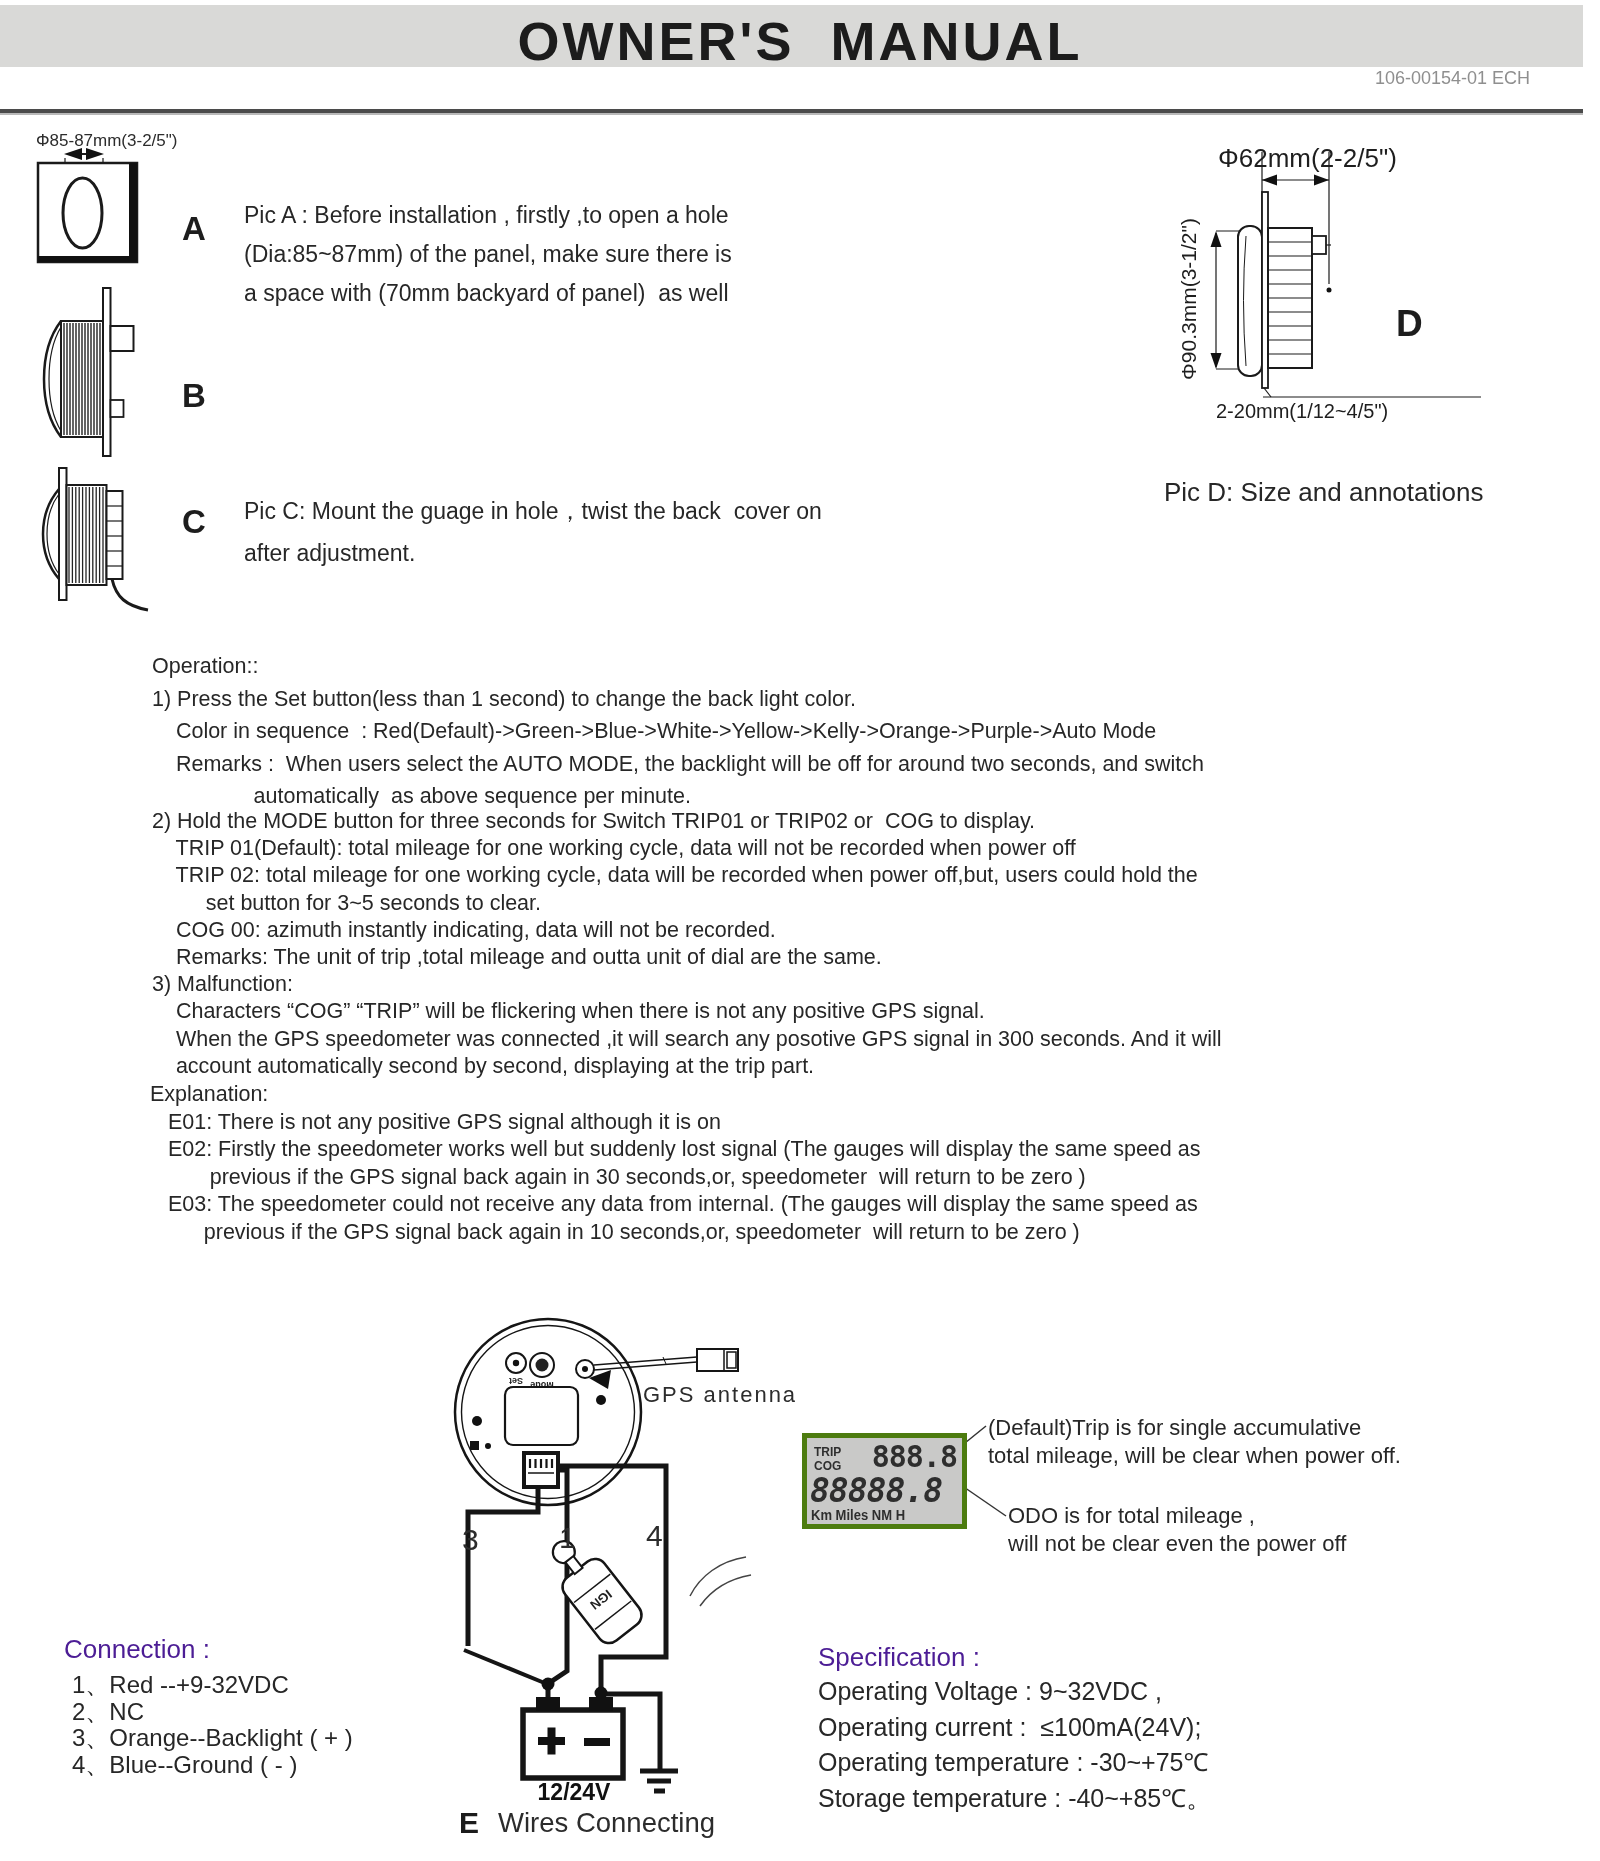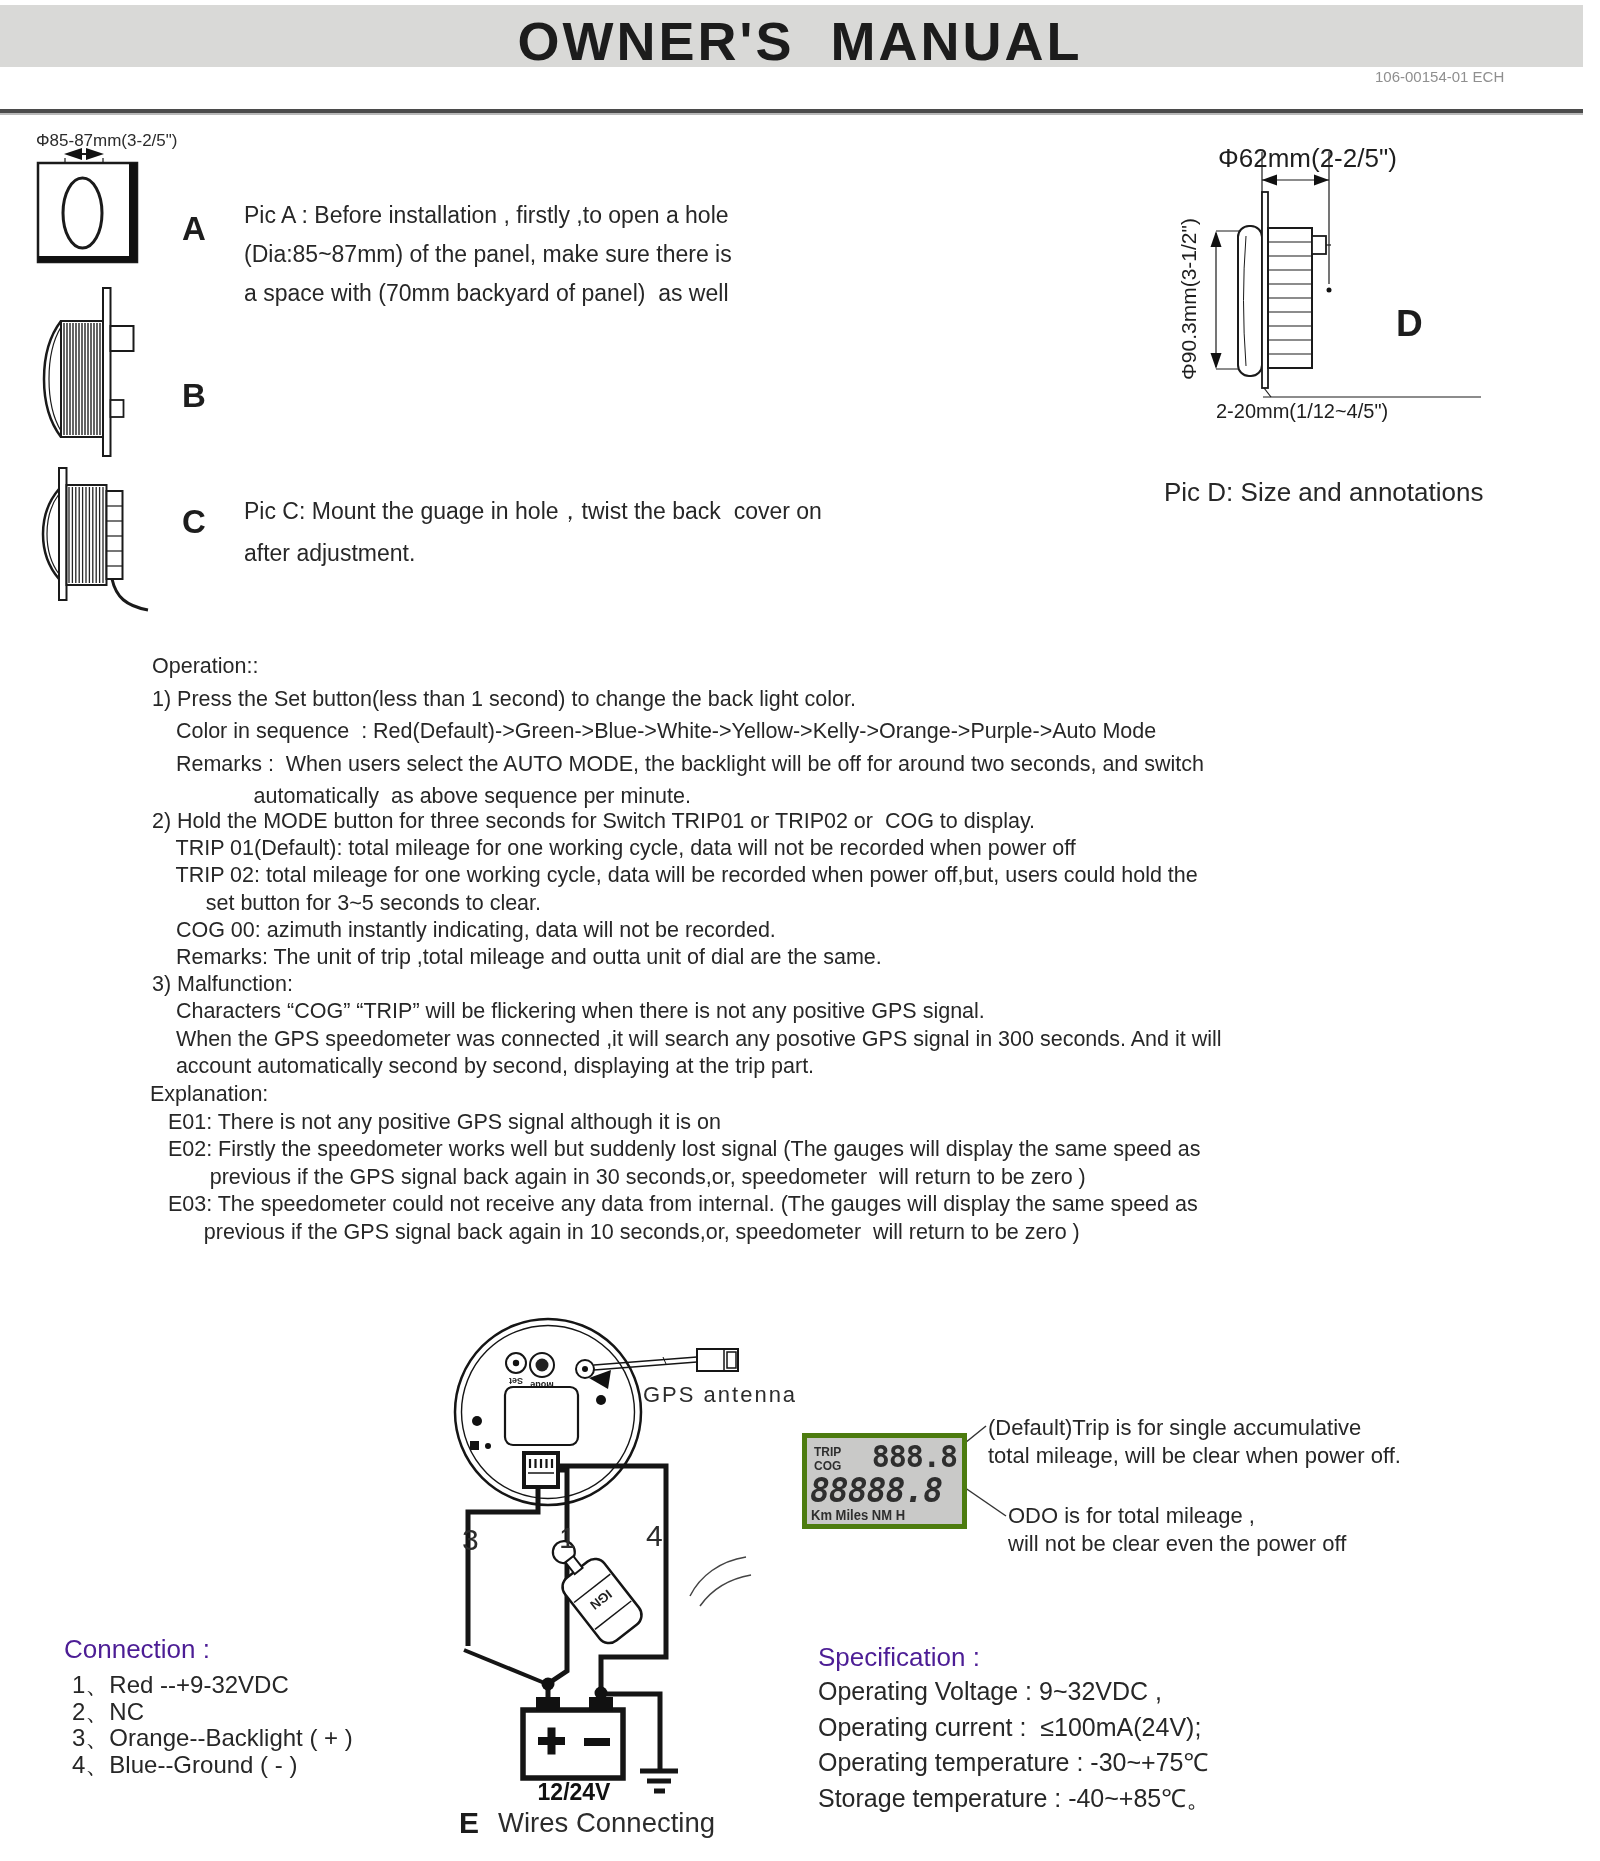--- a/index.html
+++ b/index.html
@@ -2,21 +2,21 @@
 <html><head>
 <meta charset="utf-8">
 <style>
   html,body{margin:0;padding:0;background:#fff;}
   .page{position:relative;width:1583px;height:1861px;background:#ffffff;
         font-family:"Liberation Sans", sans-serif;color:#232323;overflow:hidden;}
   .abs{position:absolute;}
   .header-band{left:0;top:5px;width:1600px;height:62px;background:#d9d9d7;}
   .page-title{left:0;top:10px;width:1600px;text-align:center;font-size:54px;font-weight:bold;
               letter-spacing:3px;color:#1c1c1c;white-space:pre;}
-  .doc-code{left:1375px;top:68px;font-size:15px;color:#8f8f8f;}
+  .doc-code{left:1375px;top:68px;font-size:18px;color:#8f8f8f;}
   .rule1{left:0;top:109px;width:1600px;height:4px;background:#4b4b4b;}
   .rule2{left:0;top:113px;width:1600px;height:2px;background:#b9b9b9;}
   .art{left:0;top:0;width:1600px;height:1861px;pointer-events:none;}
   .pic-label{font-size:33px;font-weight:bold;color:#1d1d1d;}
   .pic-caption{font-size:23px;line-height:39px;color:#272727;white-space:pre;}
   .pic-caption.c2{line-height:42px;}
   .d-caption{font-size:26px;color:#272727;}
   .op-block{font-size:21.5px;color:#272727;white-space:pre;}
   .op1{line-height:32.5px;}
   .op2{line-height:27.2px;}

